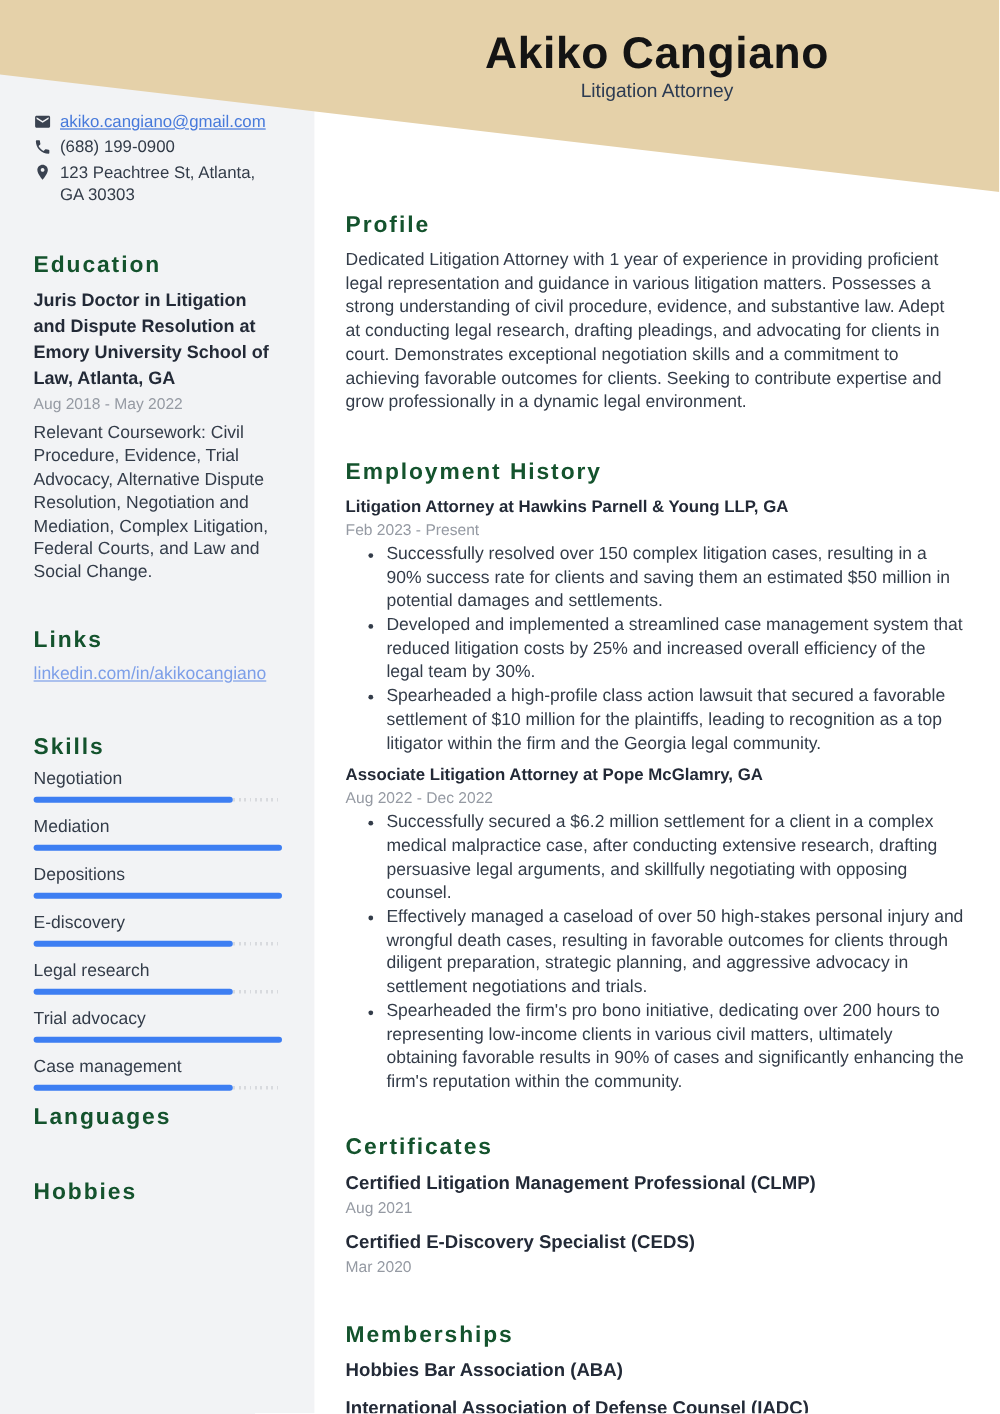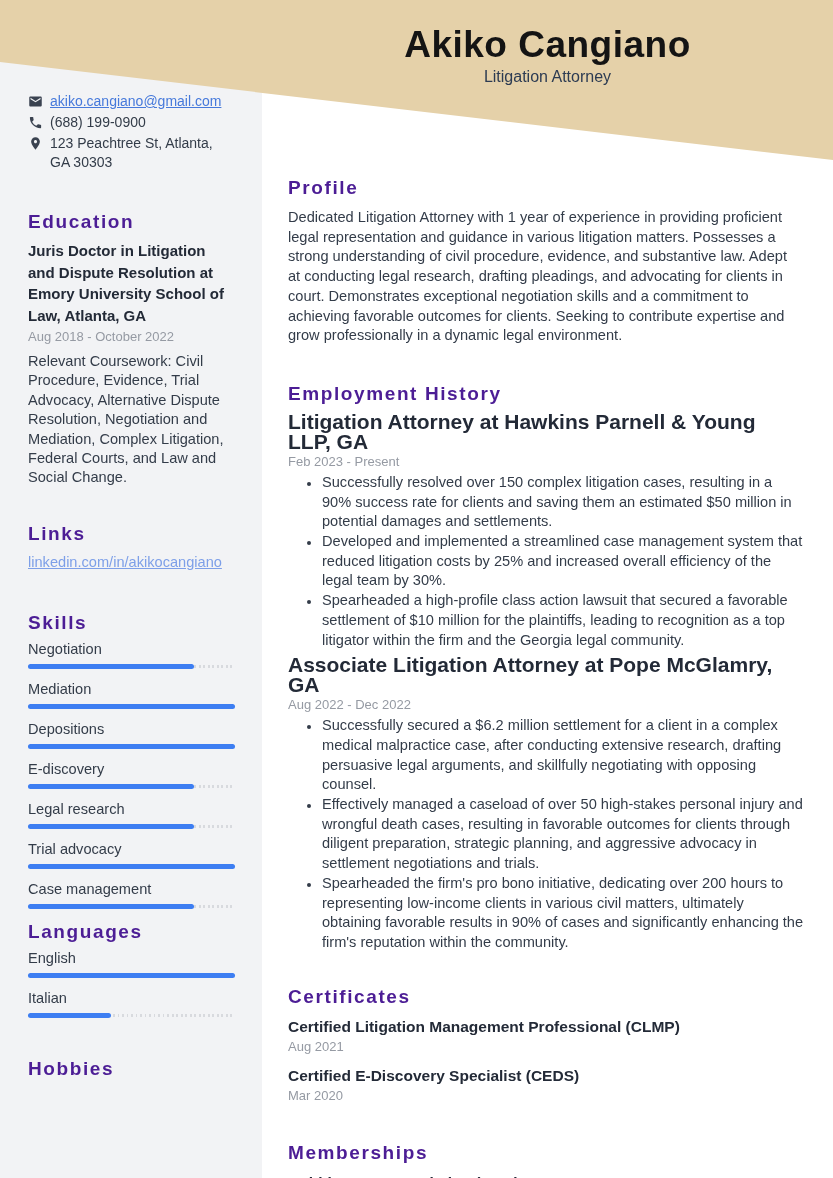--- a/index.html
+++ b/index.html
@@ -34,21 +34,21 @@
     position:absolute; left:0; top:0; width:262px; height:1178px;
     padding:92px 27px 0 28px; z-index:4;
   }
   .main {
     position:absolute; left:262px; top:0; width:571px; height:1178px;
     padding:176px 28px 0 26px; z-index:4;
   }
 
   
   .section-heading {
-    font-size:19px; font-weight:700; color:#4c1d95;
+    font-size:19px; font-weight:700; color:#14532d;
     letter-spacing:1.6px; line-height:23px;
   }
   .main .section-heading { line-height:24px; }
   .date { font-size:13px; color:#959aa3; line-height:15px; }
   .body-text { font-size:14.6px; line-height:19.7px; color:#333c49; }
 
   
   .contact-row { display:flex; align-items:flex-start; margin-bottom:2px; }
   .contact-row .icon { width:15px; flex:0 0 15px; margin:2px 7px 0 0; color:#3a4250; }
   .contact-row .icon svg { width:15px; height:15px; display:block; fill:currentColor; }
@@ -80,21 +80,21 @@
   }
   .bar-fill { position:absolute; left:0; top:0; height:5px; border-radius:3px; background:#3d7ef2; }
 
   .hobbies-section { margin-top:39px; }
 
   
   .profile-text { margin-top:8px; max-width:512px; }
   .employment-section { margin-top:36px; }
   .job { margin-top:6px; }
   .job + .job { margin-top:5px; }
-  .job-name { font-size:21px; font-weight:700; color:#232a37; line-height:20px; max-width:515px; }
+  .job-name { font-size:14px; font-weight:700; color:#232a37; line-height:20px; max-width:515px; }
   .job-date { margin-top:2px; font-size:13px; }
   .job ul { margin:4px 0 0 0; padding-left:33px; max-width:516px; }
   .job ul li { font-size:14.6px; line-height:19.7px; color:#333c49; padding-left:1px; }
   .job ul li::marker { font-size:.85em; }
 
   .certificates-section { margin-top:32px; }
   .cert-item { margin-top:8px; }
   .cert-item + .cert-item { margin-top:12px; }
   .cert-title { font-size:15.5px; font-weight:700; color:#232a37; line-height:20px; }
   .cert-date { margin-top:2px; }
@@ -141,21 +141,21 @@
               <path d="M12 2C8.13 2 5 5.13 5 8.99c0 5.25 7 13.01 7 13.01s7-7.76 7-13.01C19 5.13 15.87 2 12 2zm0 9.5c-1.38 0-2.5-1.12-2.5-2.5s1.12-2.5 2.5-2.5 2.5 1.12 2.5 2.5-1.12 2.5-2.5 2.5z"></path>
             </svg>
         </span>
         <span class="contact-text">123 Peachtree St, Atlanta, GA 30303</span>
       </div>
     </div>
 
     <div class="edu-section">
       <div class="section-heading">Education</div>
       <div class="edu-degree">Juris Doctor in Litigation and Dispute Resolution at Emory University School of Law, Atlanta, GA</div>
-      <div class="date edu-date">Aug 2018 - October 2022</div>
+      <div class="date edu-date">Aug 2018 - May 2022</div>
       <div class="edu-details">Relevant Coursework: Civil Procedure, Evidence, Trial Advocacy, Alternative Dispute Resolution, Negotiation and Mediation, Complex Litigation, Federal Courts, and Law and Social Change.</div>
     </div>
 
     <div class="links-section">
       <div class="section-heading">Links</div>
       <div class="link-item">
         <a href="#" class="link-blue">linkedin.com/in/akikocangiano</a>
       </div>
     </div>
 
@@ -216,38 +216,20 @@
             <div class="bar">
               <div class="bar-track"></div>
               <div class="bar-fill" style="width: 80%;"></div>
             </div>
           </div>
         </div>
     </div>
 
     <div class="languages-section">
       <div class="section-heading">Languages</div>
-      <div class="bar-list">
-
-          <div class="bar-item">
-            <div class="bar-label">English</div>
-            <div class="bar">
-              <div class="bar-track"></div>
-              <div class="bar-fill" style="width: 100%;"></div>
-            </div>
-          </div>
-
-          <div class="bar-item">
-            <div class="bar-label">Italian</div>
-            <div class="bar">
-              <div class="bar-track"></div>
-              <div class="bar-fill" style="width: 40%;"></div>
-            </div>
-          </div>
-        </div>
     </div>
 
     <div class="hobbies-section">
       <div class="section-heading">Hobbies</div>
     </div>
 
   </div>
 
   <div class="main">
 

